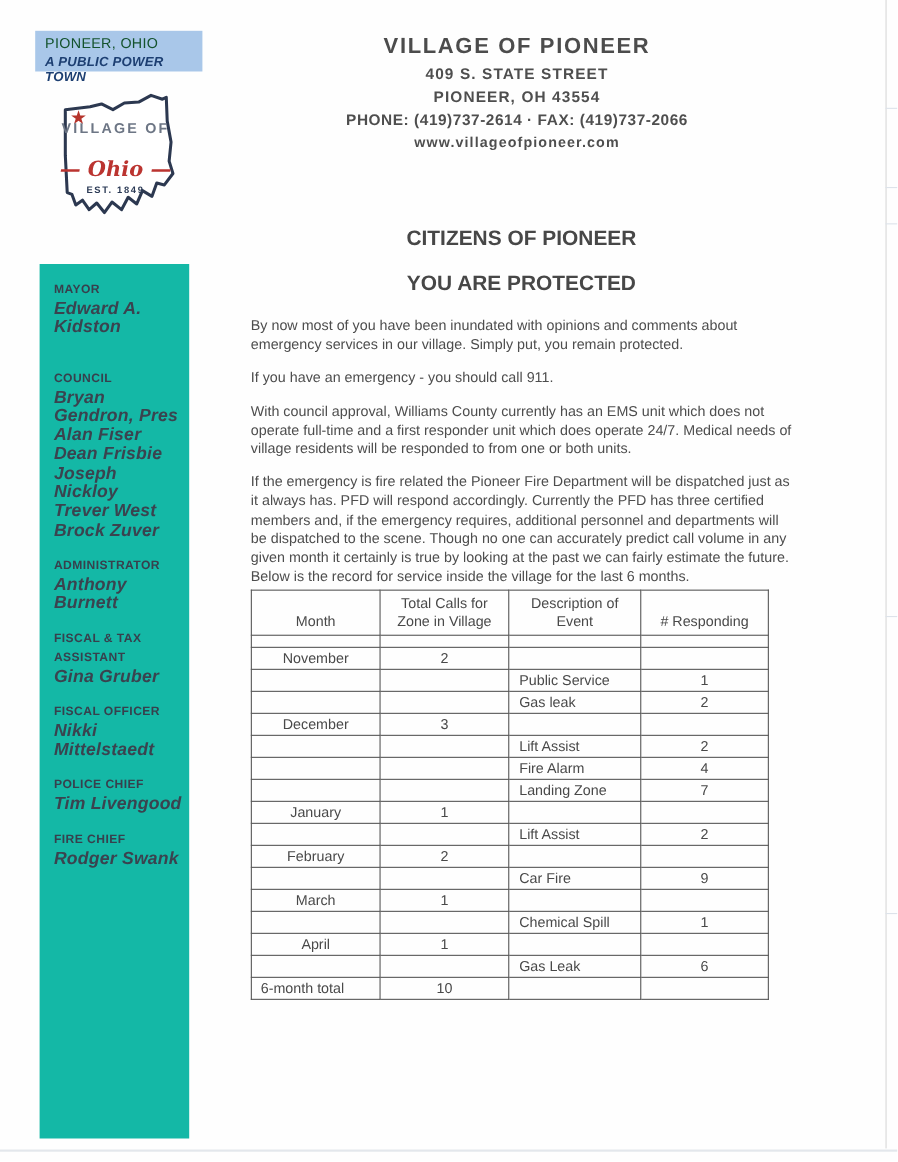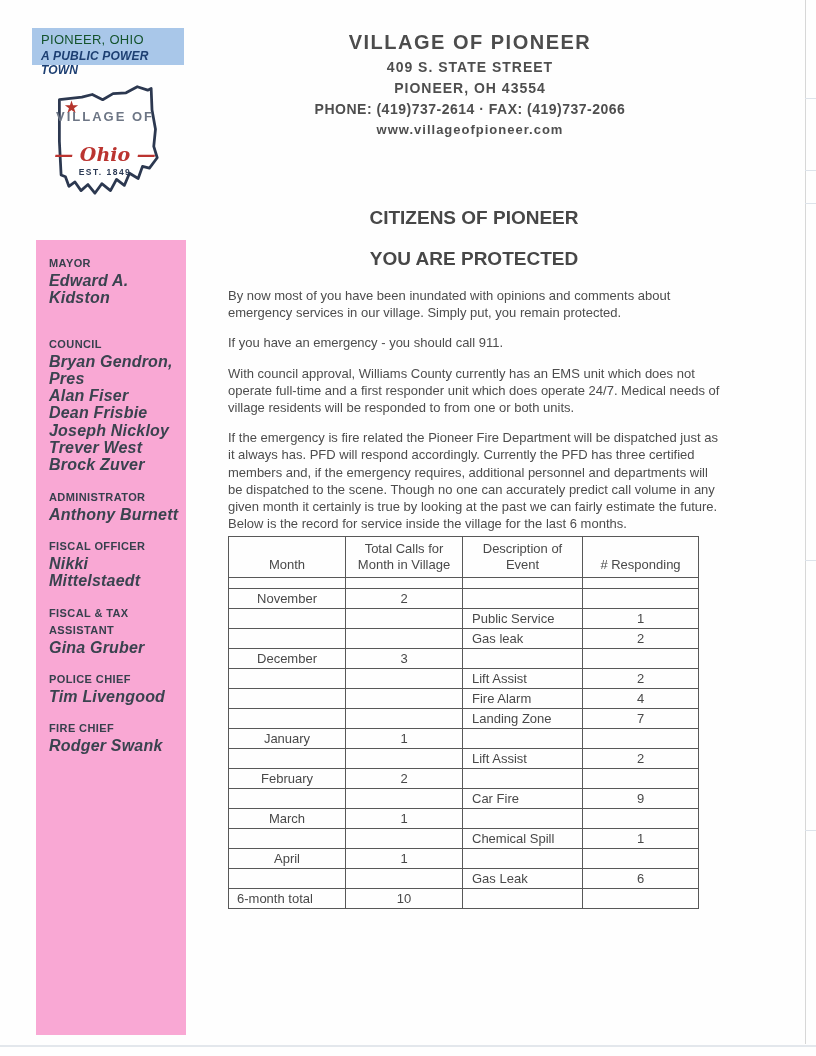--- a/index.html
+++ b/index.html
@@ -39,22 +39,22 @@
   .logo-text { position: absolute; left: 0; right: 4px; text-align: center; }
   .logo-villageof { top: 37px; font-size: 13px; color: #6d7685; letter-spacing: 2px; font-weight: bold; }
   .logo-pioneer   { top: 46px; font-size: 24px; color: #232f44; font-weight: bold; letter-spacing: .5px; }
   .logo-ohio      { top: 71px; font-size: 19px; color: #bb3430; font-style: italic; font-weight: bold;
                     font-family: "DejaVu Serif", serif; }
   .logo-est       { top: 95px; font-size: 8.5px; color: #2b3a55; font-weight: bold; letter-spacing: 1.5px; }
 
   .side-column {
     position: absolute;
     left: 36px; top: 240px;
-    width: 150px; height: 795px;
-    background: #f9a8d4;
+    width: 136px; height: 795px;
+    background: #14b8a6;
     padding: 15px 6px 0 13px;
   }
   .off-group { margin-bottom: 15px; }
   .off-group:first-child { margin-bottom: 29px; }
   .off-title {
     font-size: 11px; font-weight: bold; color: #37404d;
     letter-spacing: .4px; line-height: 17px;
   }
   .off-name {
     font-size: 16px; font-weight: bold; font-style: italic;
@@ -154,26 +154,26 @@
           <div class="off-name">Dean Frisbie</div>
           <div class="off-name">Joseph Nickloy</div>
           <div class="off-name">Trever West</div>
           <div class="off-name">Brock Zuver</div>
         </div>
         <div class="off-group">
           <div class="off-title">ADMINISTRATOR</div>
           <div class="off-name">Anthony Burnett</div>
         </div>
         <div class="off-group">
+          <div class="off-title">FISCAL &amp; TAX ASSISTANT</div>
+          <div class="off-name">Gina Gruber</div>
+        </div>
+        <div class="off-group">
           <div class="off-title">FISCAL OFFICER</div>
           <div class="off-name">Nikki Mittelstaedt</div>
-        </div>
-        <div class="off-group">
-          <div class="off-title">FISCAL &amp; TAX ASSISTANT</div>
-          <div class="off-name">Gina Gruber</div>
         </div>
         <div class="off-group">
           <div class="off-title">POLICE CHIEF</div>
           <div class="off-name">Tim Livengood</div>
         </div>
         <div class="off-group">
           <div class="off-title">FIRE CHIEF</div>
           <div class="off-name">Rodger Swank</div>
         </div>
       </div>
@@ -203,21 +203,21 @@
       <colgroup>
         <col style="width:117px">
           <col style="width:117px">
           <col style="width:120px">
           <col style="width:116px">
       </colgroup>
       <thead>
           <tr>
             <th>Month</th>
             <th>Total Calls for
-Month in Village</th>
+Zone in Village</th>
             <th>Description of
 Event</th>
             <th># Responding</th>
           </tr>
         </thead>
       <tbody>
           <tr>
             <td></td>
             <td></td>
             <td></td>

